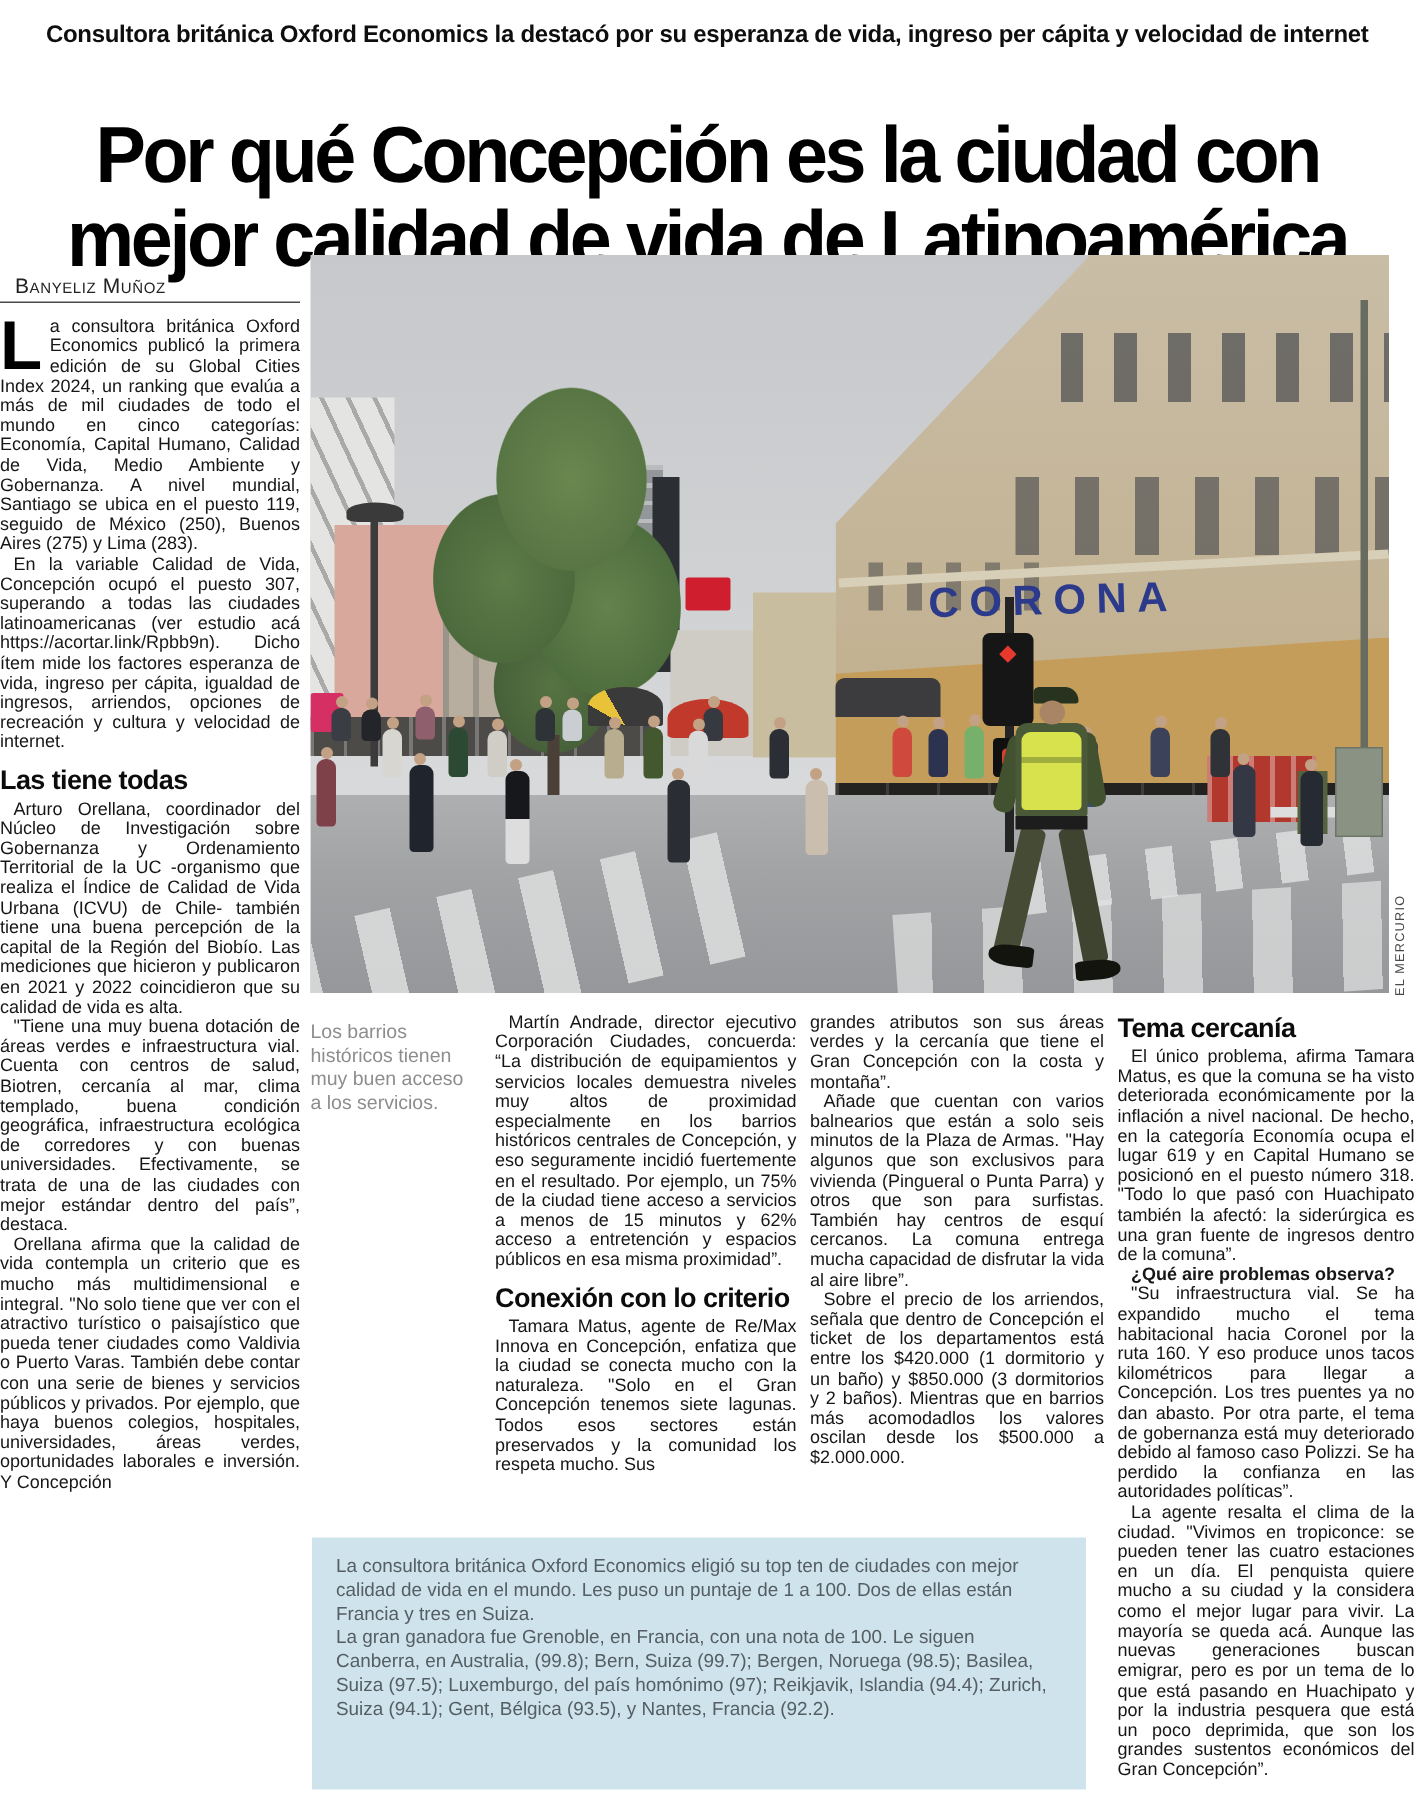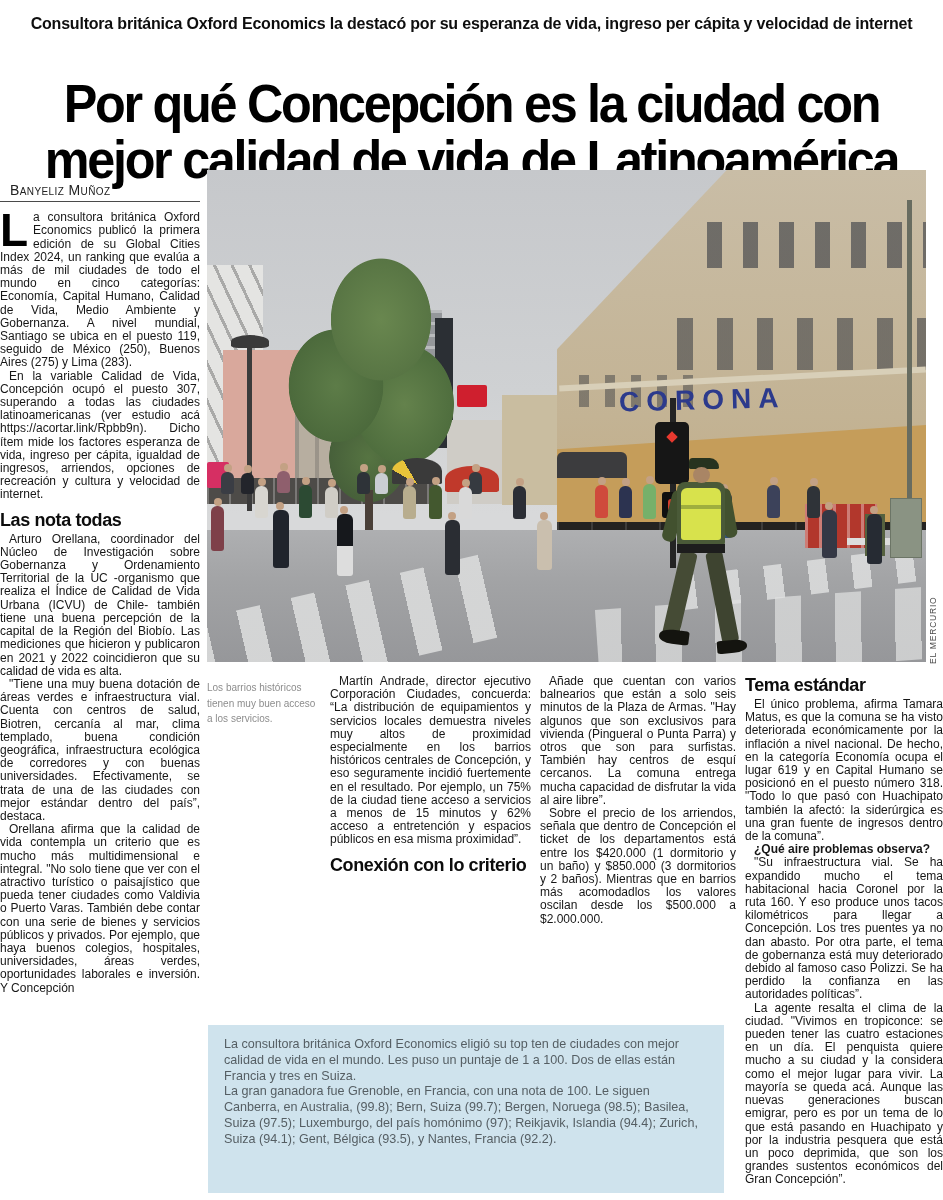--- a/index.html
+++ b/index.html
@@ -21,21 +21,21 @@
   .col1{left:0;top:170px;width:200px;height:1030px;overflow:hidden;}
   .deck{font-size:19px;line-height:24.5px;font-weight:700;text-align:right;color:#101010;
     min-height:250px;padding-right:4px;letter-spacing:-.2px;}
   .byline{font-variant:small-caps;font-size:14px;letter-spacing:.4px;color:#222;
     border-bottom:1.5px solid #4a4a4a;padding:14px 10px 4px;margin-bottom:9px;}
   .dropcap{float:left;font-size:46px;line-height:37px;font-weight:700;padding:1px 5px 0 0;color:#000;}
   .col2{left:330px;top:675px;width:201px;height:348px;overflow:hidden;}
   .col3{left:540px;top:675px;width:196px;height:348px;overflow:hidden;}
   .col4{left:745px;top:675px;width:198px;height:522px;overflow:hidden;}
   .caption{position:absolute;left:207px;top:680px;width:112px;
-    font-size:10px;line-height:15.5px;color:#8d8d8d;text-align:left;}
+    font-size:13px;line-height:15.5px;color:#8d8d8d;text-align:left;}
 
   
   .infobox{position:absolute;left:208px;top:1025px;width:516px;height:168px;
     background:#cfe3ed;box-sizing:border-box;padding:12px 16px;}
   .infobox h2{margin:0 0 7px;font-size:23px;letter-spacing:-.5px;color:#111;}
   .infobox p{margin:0;font-size:12.6px;line-height:15.8px;color:#555e63;text-align:left;}
 
   
   .photo{position:absolute;left:207px;top:170px;width:719px;height:492px;overflow:hidden;
     background:linear-gradient(180deg,#c6c8cb 0%,#cfd1d3 45%,#d8d9da 70%);}
@@ -129,21 +129,21 @@
 </head>
 <body>
 
 <div class="kicker">Consultora británica Oxford Economics la destacó por su esperanza de vida, ingreso per cápita y velocidad de internet</div>
 <h1 class="headline"><span>Por qué Concepción es la ciudad con</span><br><span>mejor calidad de vida de Latinoamérica</span></h1>
 
 <div class="col col1">
   <div class="byline">Banyeliz Muñoz</div>
   <p><span class="dropcap">L</span><span>a consultora británica Oxford Economics publicó la primera edición de su Global Cities Index 2024, un ranking que evalúa a más de mil ciudades de todo el mundo en cinco categorías: Economía, Capital Humano, Calidad de Vida, Medio Ambiente y Gobernanza. A nivel mundial, Santiago se ubica en el puesto 119, seguido de México (250), Buenos Aires (275) y Lima (283).</span></p>
   <p class="ind">En la variable Calidad de Vida, Concepción ocupó el puesto 307, superando a todas las ciudades latinoamericanas (ver estudio acá https://acortar.link/Rpbb9n). Dicho ítem mide los factores esperanza de vida, ingreso per cápita, igualdad de ingresos, arriendos, opciones de recreación y cultura y velocidad de internet.</p>
-  <h3>Las nota todas</h3>
+  <h3>Las tiene todas</h3>
   <p class="ind">Arturo Orellana, coordinador del Núcleo de Investigación sobre Gobernanza y Ordenamiento Territorial de la UC -organismo que realiza el Índice de Calidad de Vida Urbana (ICVU) de Chile- también tiene una buena percepción de la capital de la Región del Biobío. Las mediciones que hicieron y publicaron en 2021 y 2022 coincidieron que su calidad de vida es alta.</p>
   <p class="ind">"Tiene una muy buena dotación de áreas verdes e infraestructura vial. Cuenta con centros de salud, Biotren, cercanía al mar, clima templado, buena condición geográfica, infraestructura ecológica de corredores y con buenas universidades. Efectivamente, se trata de una de las ciudades con mejor estándar dentro del país”, destaca.</p>
   <p class="ind">Orellana afirma que la calidad de vida contempla un criterio que es mucho más multidimensional e integral. "No solo tiene que ver con el atractivo turístico o paisajístico que pueda tener ciudades como Valdivia o Puerto Varas. También debe contar con una serie de bienes y servicios públicos y privados. Por ejemplo, que haya buenos colegios, hospitales, universidades, áreas verdes, oportunidades laborales e inversión. Y Concepción</p>
 </div>
 
 <div class="photo">
   <div class="bldg-white"></div>
   <div class="bldg-salmon"></div>
   <div class="bldg-mid"></div>
   <div class="tower"></div>
@@ -224,29 +224,31 @@
     <i class="of-bootL"></i>
     <i class="of-bootR"></i>
   </div>
 </div>
 <div class="credit">EL MERCURIO</div>
 <div class="caption">Los barrios históricos tienen muy buen acceso a los servicios.</div>
 
 <div class="col col2">
   <p class="ind">Martín Andrade, director ejecutivo Corporación Ciudades, concuerda: “La distribución de equipamientos y servicios locales demuestra niveles muy altos de proximidad especialmente en los barrios históricos centrales de Concepción, y eso seguramente incidió fuertemente en el resultado. Por ejemplo, un 75% de la ciudad tiene acceso a servicios a menos de 15 minutos y 62% acceso a entretención y espacios públicos en esa misma proximidad”.</p>
   <h3>Conexión con lo criterio</h3>
+  <p class="ind">Tamara Matus, agente de Re/Max Innova en Concepción, enfatiza que la ciudad se conecta mucho con la naturaleza. "Solo en el Gran Concepción tenemos siete lagunas. Todos esos sectores están preservados y la comunidad los respeta mucho. Sus</p>
 </div>
 
 <div class="col col3">
+  <p>grandes atributos son sus áreas verdes y la cercanía que tiene el Gran Concepción con la costa y montaña”.</p>
   <p class="ind">Añade que cuentan con varios balnearios que están a solo seis minutos de la Plaza de Armas. "Hay algunos que son exclusivos para vivienda (Pingueral o Punta Parra) y otros que son para surfistas. También hay centros de esquí cercanos. La comuna entrega mucha capacidad de disfrutar la vida al aire libre”.</p>
   <p class="ind">Sobre el precio de los arriendos, señala que dentro de Concepción el ticket de los departamentos está entre los $420.000 (1 dormitorio y un baño) y $850.000 (3 dormitorios y 2 baños). Mientras que en barrios más acomodadlos los valores oscilan desde los $500.000 a $2.000.000.</p>
 </div>
 
 <div class="col col4">
-  <h3 style="margin-top:0">Tema estándar</h3>
+  <h3 style="margin-top:0">Tema cercanía</h3>
   <p class="ind">El único problema, afirma Tamara Matus, es que la comuna se ha visto deteriorada económicamente por la inflación a nivel nacional. De hecho, en la categoría Economía ocupa el lugar 619 y en Capital Humano se posicionó en el puesto número 318. "Todo lo que pasó con Huachipato también la afectó: la siderúrgica es una gran fuente de ingresos dentro de la comuna”.</p>
   <p class="ind q">¿Qué aire problemas observa?</p>
   <p class="ind">"Su infraestructura vial. Se ha expandido mucho el tema habitacional hacia Coronel por la ruta 160. Y eso produce unos tacos kilométricos para llegar a Concepción. Los tres puentes ya no dan abasto. Por otra parte, el tema de gobernanza está muy deteriorado debido al famoso caso Polizzi. Se ha perdido la confianza en las autoridades políticas”.</p>
   <p class="ind">La agente resalta el clima de la ciudad. "Vivimos en tropiconce: se pueden tener las cuatro estaciones en un día. El penquista quiere mucho a su ciudad y la considera como el mejor lugar para vivir. La mayoría se queda acá. Aunque las nuevas generaciones buscan emigrar, pero es por un tema de lo que está pasando en Huachipato y por la industria pesquera que está un poco deprimida, que son los grandes sustentos económicos del Gran Concepción”.</p>
 </div>
 
 <div class="infobox">
   <p>La consultora británica Oxford Economics eligió su top ten de ciudades con mejor calidad de vida en el mundo. Les puso un puntaje de 1 a 100. Dos de ellas están Francia y tres en Suiza.</p>
   <p>La gran ganadora fue Grenoble, en Francia, con una nota de 100. Le siguen Canberra, en Australia, (99.8); Bern, Suiza (99.7); Bergen, Noruega (98.5); Basilea, Suiza (97.5); Luxemburgo, del país homónimo (97); Reikjavik, Islandia (94.4); Zurich, Suiza (94.1); Gent, Bélgica (93.5), y Nantes, Francia (92.2).</p>
 </div>

